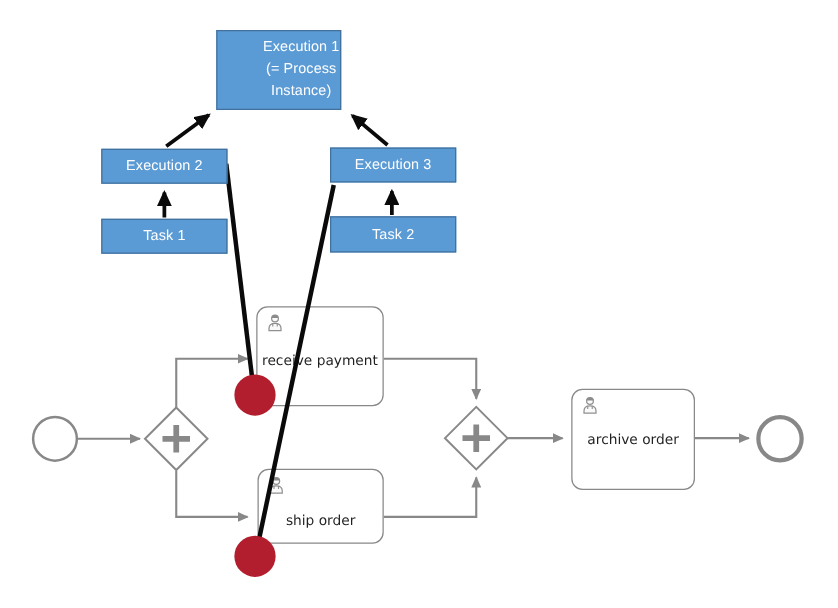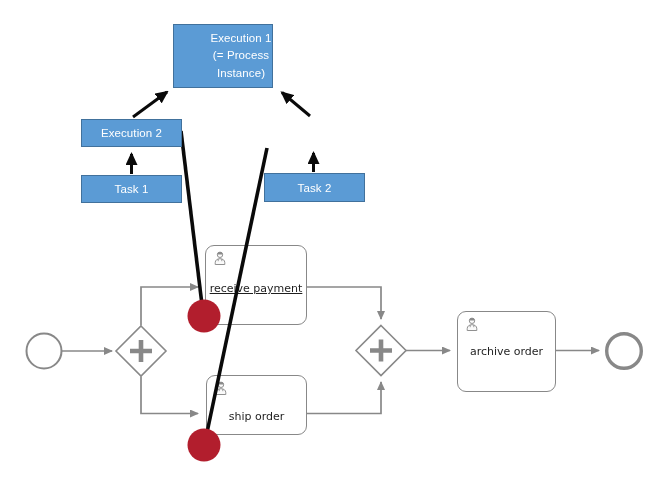--- a/index.html
+++ b/index.html
@@ -69,21 +69,21 @@
     <circle cx="624" cy="351" r="17.3" style="fill:#fff;stroke:var(--bpmn-line)" stroke-width="3.4"></circle>
   </svg>
 
   <div class="bpmn-task" style="left:205px; top:245px; width:102px; height:80px;">
     <svg class="user-icon" width="16" height="16" viewBox="0 0 16 16">
       <circle cx="8" cy="4.8" r="2.7" fill="#fafafa" stroke="#909090" stroke-width="1"></circle>
       <path d="M5.6 3.4 a2.7 2.7 0 0 1 4.8 0 l0.2 1 h-5.2 z" fill="#8a8a8a"></path>
       <path d="M3.2 14.5 v-1.8 c0-2.6 2.1-4 4.8-4 s4.8 1.4 4.8 4 v1.8 z" fill="#fafafa" stroke="#909090" stroke-width="1"></path>
       <path d="M6.2 9 v2.2 M9.8 9 v2.2" stroke="#909090" stroke-width="0.9" fill="none"></path>
     </svg>
-    <div class="task-label" style="top:36px;text-decoration:underline;">receive payment</div>
+    <div class="task-label" style="top:36px;">receive payment</div>
   </div>
 
   <div class="bpmn-task" style="left:206px; top:375px; width:101px; height:60px;">
     <svg class="user-icon" width="16" height="16" viewBox="0 0 16 16">
       <circle cx="8" cy="4.8" r="2.7" fill="#fafafa" stroke="#909090" stroke-width="1"></circle>
       <path d="M5.6 3.4 a2.7 2.7 0 0 1 4.8 0 l0.2 1 h-5.2 z" fill="#8a8a8a"></path>
       <path d="M3.2 14.5 v-1.8 c0-2.6 2.1-4 4.8-4 s4.8 1.4 4.8 4 v1.8 z" fill="#fafafa" stroke="#909090" stroke-width="1"></path>
       <path d="M6.2 9 v2.2 M9.8 9 v2.2" stroke="#909090" stroke-width="0.9" fill="none"></path>
     </svg>
     <div class="task-label" style="top:34px;">ship order</div>
@@ -117,18 +117,19 @@
     <circle cx="204" cy="316" r="16.5" style="fill:var(--token-red)"></circle>
     <circle cx="204" cy="445" r="16.5" style="fill:var(--token-red)"></circle>
   </svg>
 
   <div class="tree-box multiline" style="left:173px; top:24px; width:100px; height:64px;padding-left:36px;">Execution 1
 (= Process
 Instance)</div>
 
   <div class="tree-box" style="left:81px; top:119px; width:101px; height:28px;">Execution 2</div>
 
+  <div class="tree-box" style="left:264px; top:118px; width:101px; height:28px;">Execution 3</div>
 
   <div class="tree-box" style="left:81px; top:175px; width:101px; height:28px;">Task 1</div>
 
   <div class="tree-box" style="left:264px; top:173px; width:101px; height:29px;">Task 2</div>
 
 </div>
 
 </body></html>

